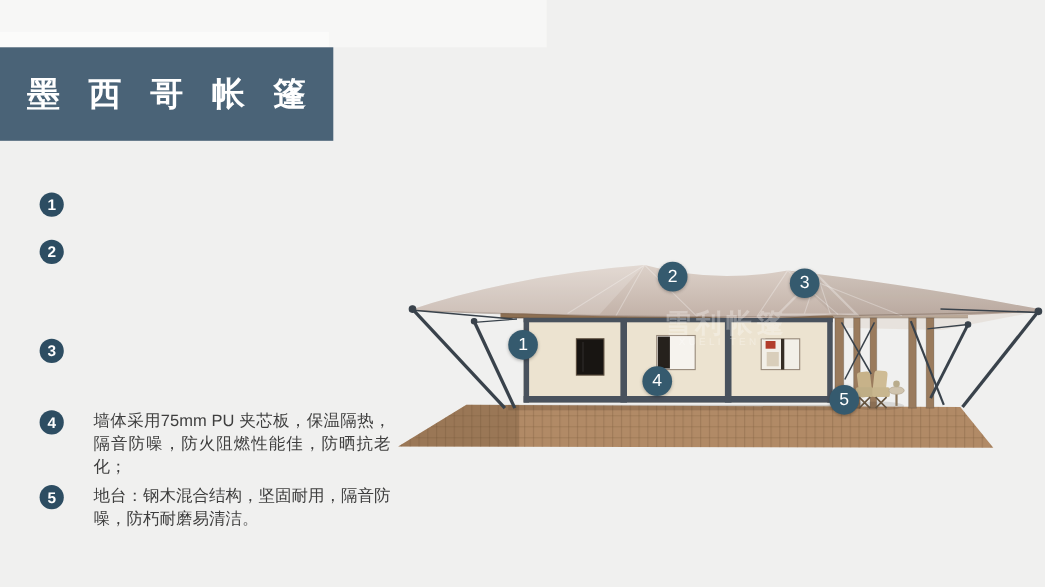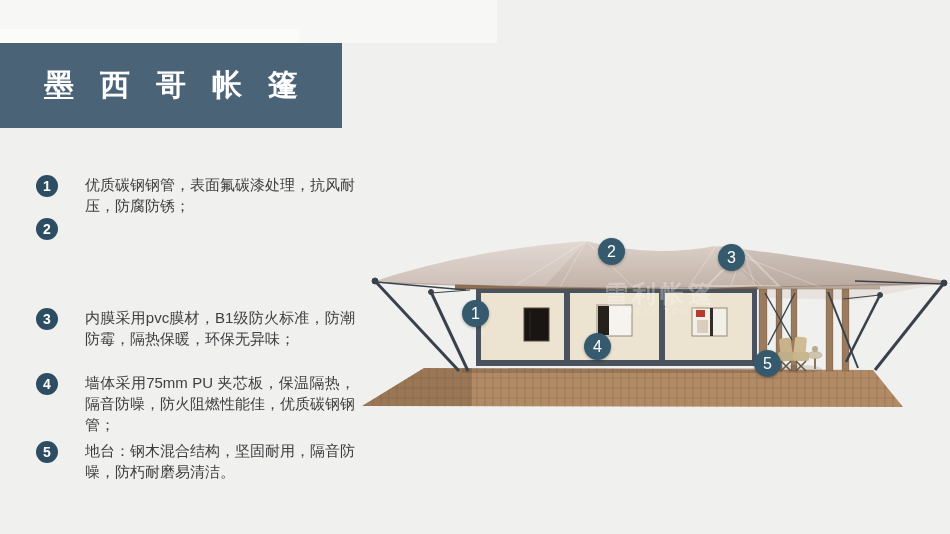--- a/index.html
+++ b/index.html
@@ -6,21 +6,21 @@
   body{
     width:950px;height:534px;overflow:hidden;
     background:#f0f0ef;
     font-family:"Liberation Sans","DejaVu Sans",sans-serif;
     position:relative;
   }
   .slide{position:absolute;inset:0;width:950px;height:534px;background:#f0f0ef;}
   .top-light{position:absolute;left:0;top:0;width:497px;height:43px;background:#f7f7f6;}
   .top-light-bright{position:absolute;left:0;top:29px;width:299px;height:14px;background:#fbfbfa;}
   .title-box{
-    position:absolute;left:0;top:43px;width:342px;height:85px;
+    position:absolute;left:0;top:43px;width:303px;height:85px;
     background:#4a6377;display:flex;align-items:center;justify-content:center;
   }
   .title-text{
     color:#ffffff;font-size:30px;font-weight:bold;white-space:nowrap;
     letter-spacing:26px;margin-right:-26px;
   }
   .feature{position:absolute;left:36px;width:322px;display:flex;align-items:flex-start;}
   .feature .badge{
     flex:0 0 22px;width:22px;height:22px;border-radius:50%;
     background:#2d4d62;color:#fff;font-size:14px;font-weight:bold;
@@ -48,32 +48,30 @@
 
   <div class="top-light"></div>
   <div class="top-light-bright"></div>
 
   <div class="title-box">
     <div class="title-text">墨西哥帐篷</div>
   </div>
 
   <div class="feature f1">
     <div class="badge">1</div>
-    <div class="ftext">优质碳钢钢管，表面氟碳漆处理，抗风耐压，防腐防锈；</div>
   </div>
   <div class="feature f2">
     <div class="badge">2</div>
   </div>
   <div class="feature f3">
     <div class="badge">3</div>
-    <div class="ftext">内膜采用pvc膜材，B1级防火标准，防潮防霉，隔热保暖，环保无异味；</div>
   </div>
   <div class="feature f4">
     <div class="badge">4</div>
-    <div class="ftext">墙体采用75mm PU 夹芯板，保温隔热，隔音防噪，防火阻燃性能佳，优质碳钢钢管；</div>
+    <div class="ftext">墙体采用75mm PU 夹芯板，保温隔热，隔音防噪，防火阻燃性能佳，防晒抗老化；</div>
   </div>
   <div class="feature f5">
     <div class="badge">5</div>
     <div class="ftext">地台：钢木混合结构，坚固耐用，隔音防噪，防朽耐磨易清洁。</div>
   </div>
 
   <svg class="tent" viewBox="0 0 950 534">
     <defs>
       <linearGradient id="roofG" x1="0" y1="0" x2="0" y2="1">
         <stop offset="0" stop-color="#dcd1c9"></stop>

